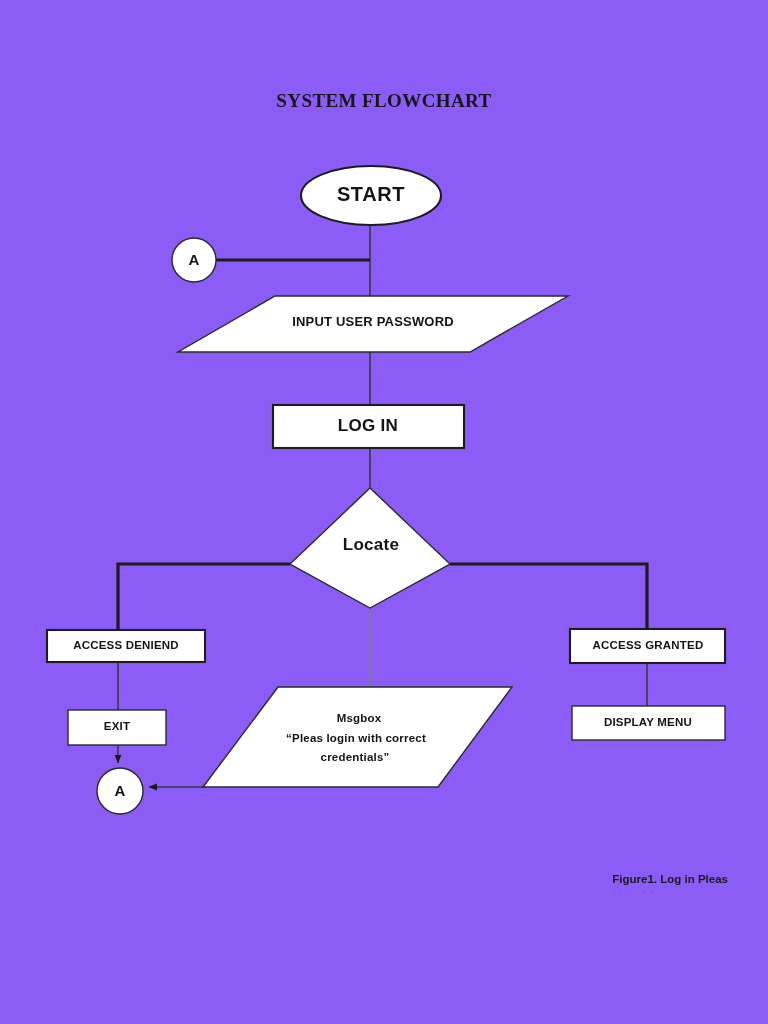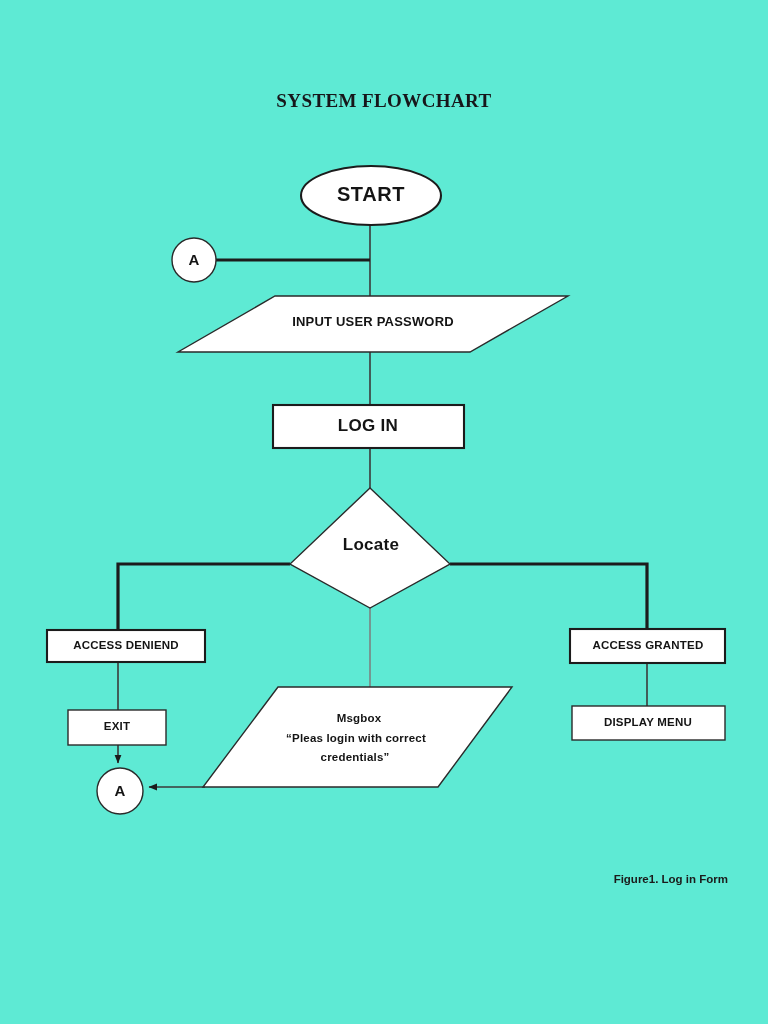--- a/index.html
+++ b/index.html
@@ -12,21 +12,21 @@
     width: 768px;
     height: 1024px;
     position: relative;
     overflow: hidden;
     font-family: "Liberation Sans", sans-serif;
     color: #1a1a1a;
   }
   #page {
     position: absolute;
     inset: 0;
-    background: #5eead4;
+    background: #8b5cf6;
   }
   #flow-title {
     position: absolute;
     top: 90px;
     left: 0;
     width: 768px;
     text-align: center;
     font-family: "Liberation Serif", serif;
     font-weight: bold;
     font-size: 19px;
@@ -178,15 +178,15 @@
       <text class="lbl lbl-sm" x="648" y="646">ACCESS GRANTED</text>
     </g>
 
     <g>
       <rect class="shape-stroke" x="572" y="706" width="153" height="34"></rect>
       <text class="lbl lbl-sm" x="648" y="723">DISPLAY MENU</text>
     </g>
 
   </svg>
 
-  <div id="figure-caption">Figure1. Log in Form</div>
+  <div id="figure-caption">Figure1. Log in Pleas</div>
 
 </div>
 
 </body></html>

